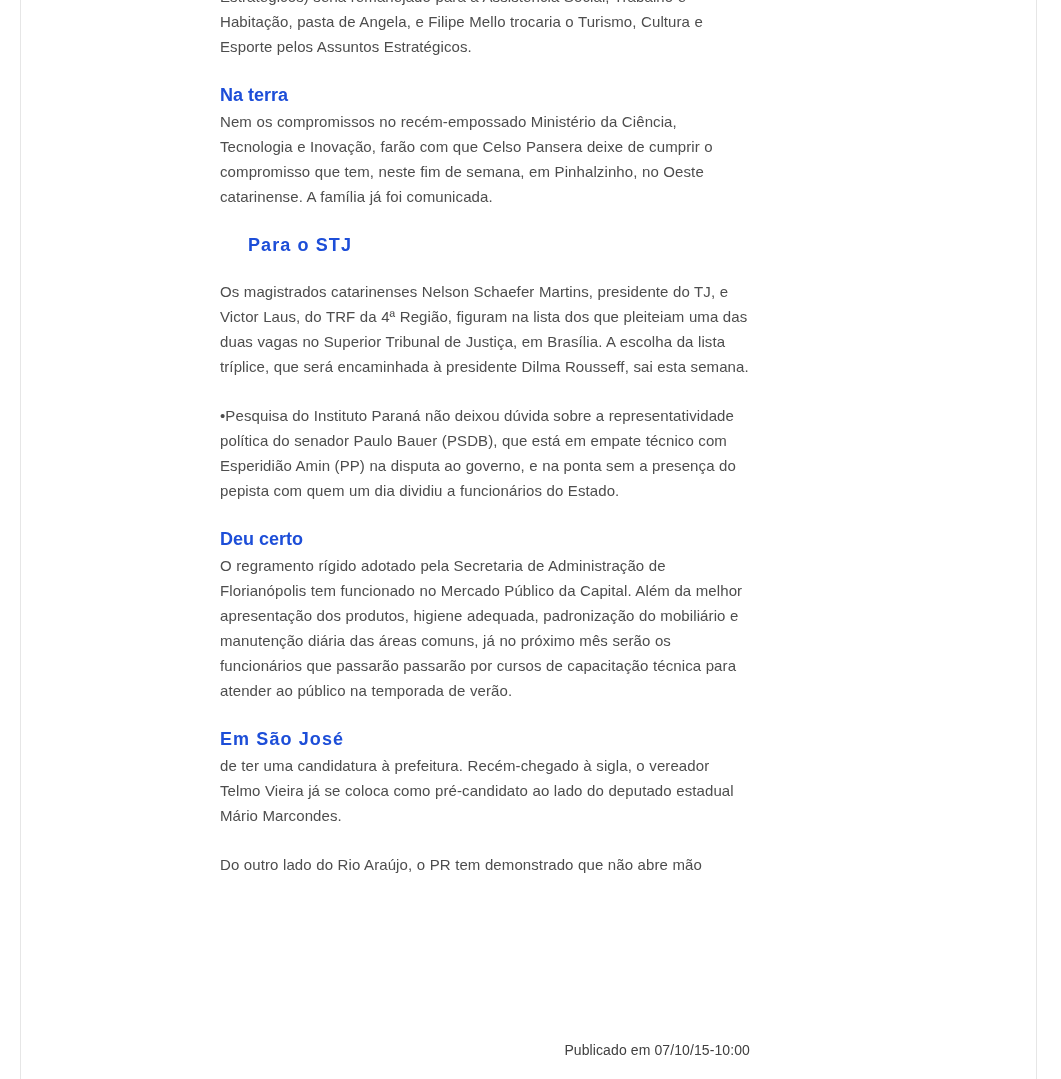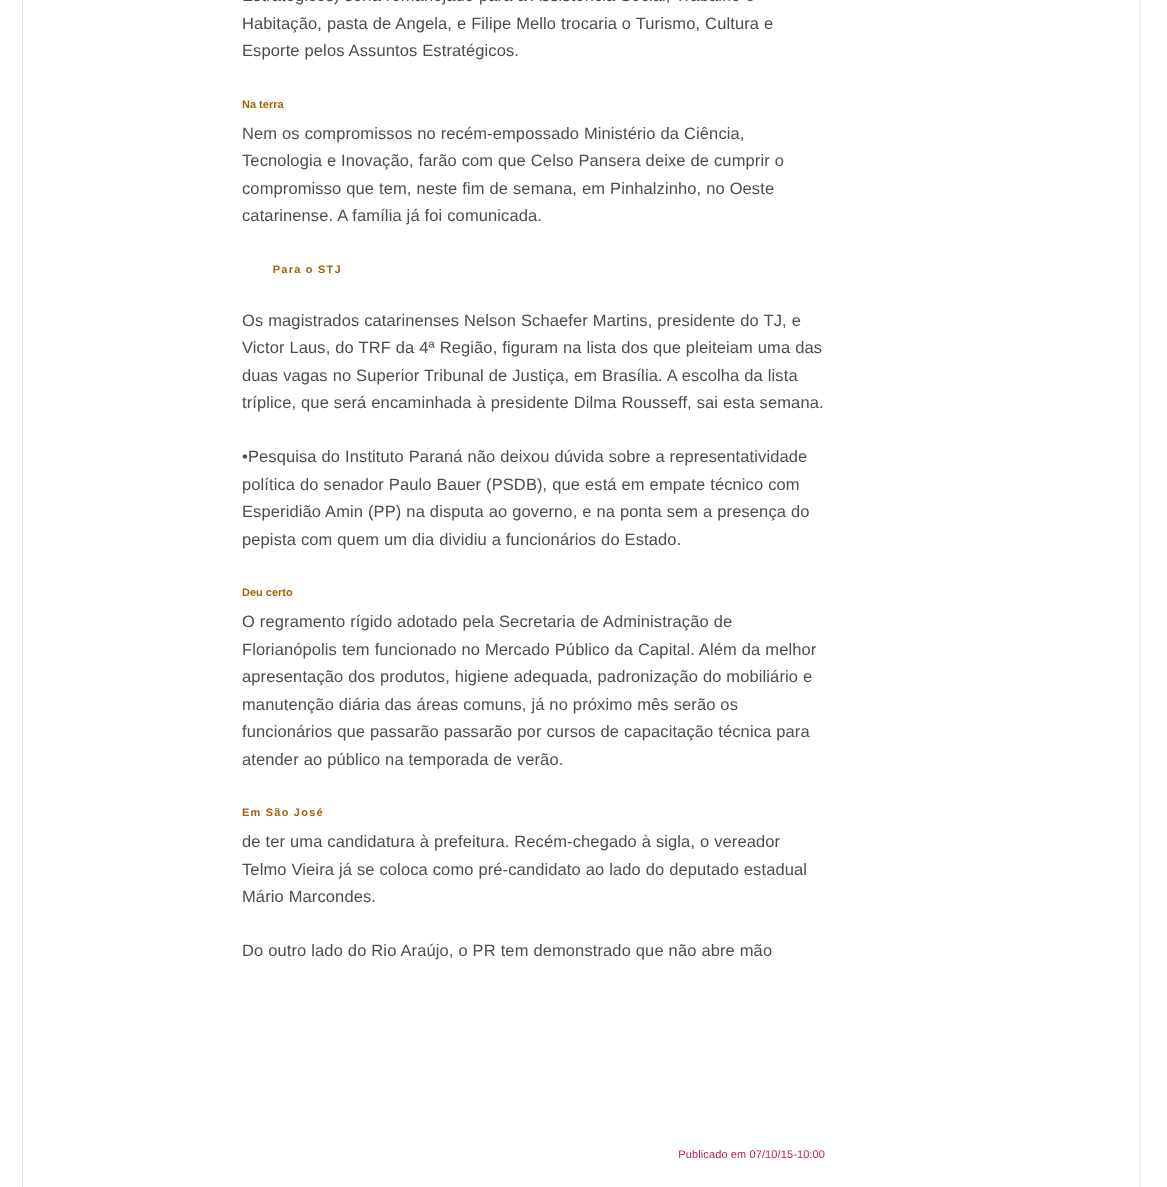--- a/index.html
+++ b/index.html
@@ -47,24 +47,24 @@
     letter-spacing: 0.1px;
     word-spacing: 0.2px;
   }
 
   .para:last-child {
     margin-bottom: 0;
   }
 
   .heading {
     margin: 0 0 1px 0;
-    font-size: 10px;
+    font-size: 18px;
     line-height: 25px;
     font-weight: bold;
-    color: #a16207;
+    color: #1d4ed8;
   }
 
   
   .heading.tracked {
     letter-spacing: 1.1px;
   }
 
   
   .heading.spaced-after {
     margin-bottom: 21px;
@@ -80,23 +80,23 @@
 
   .article-footer {
     position: absolute;
     left: 199px;
     top: 1040px;
     width: 530px;
     text-align: right;
   }
 
   .published {
-    font-size: 10px;
+    font-size: 14px;
     line-height: 20px;
-    color: #be185d;
+    color: #404040;
     letter-spacing: 0.1px;
     white-space: nowrap;
   }
 </style>
 </head>
 <body>
 
 <div class="page-frame">
 
   <article class="article-body">

